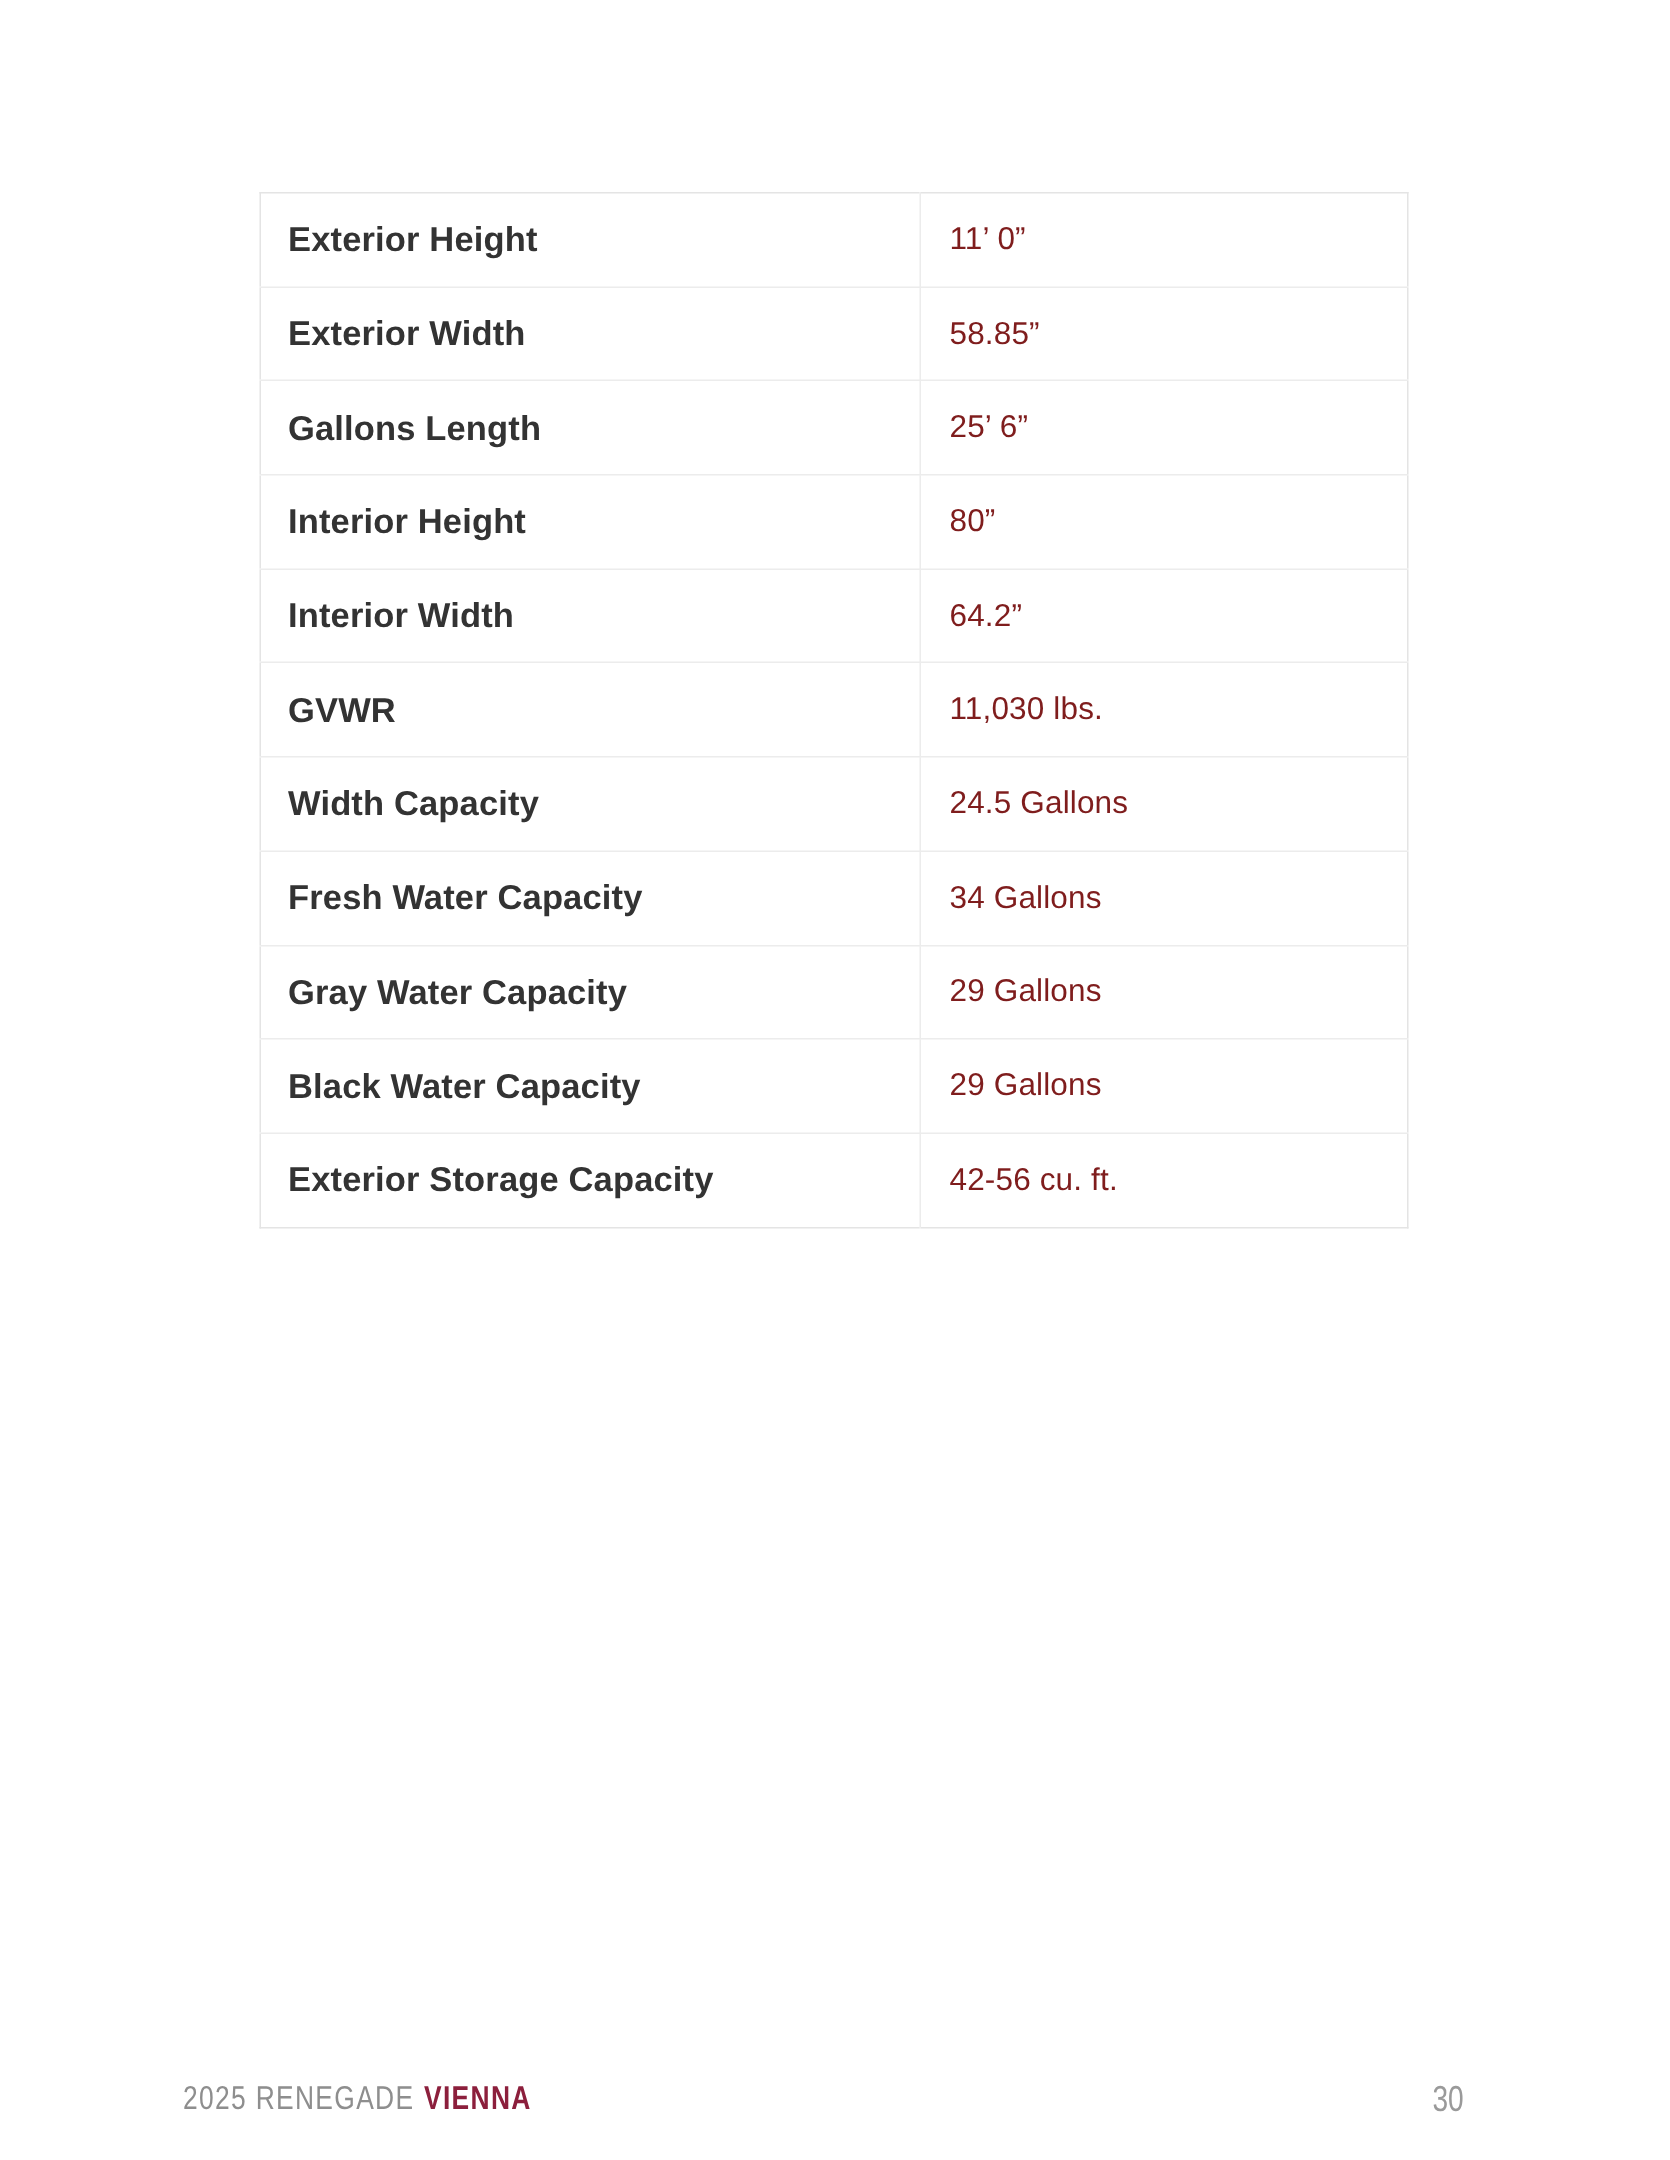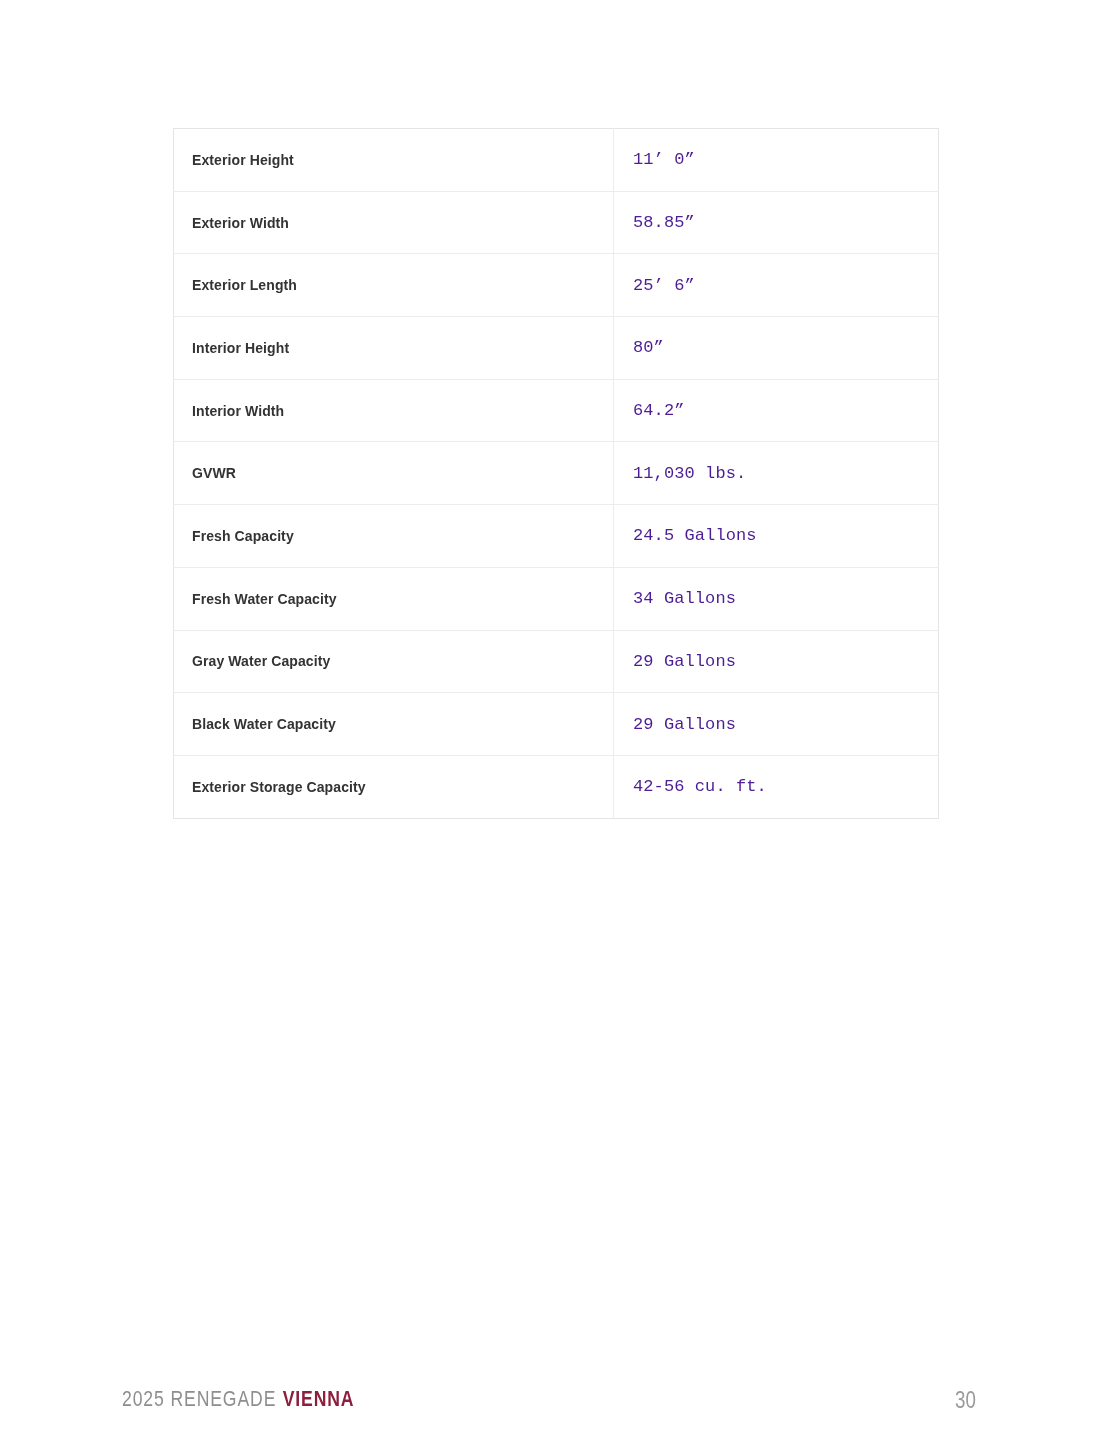--- a/index.html
+++ b/index.html
@@ -36,32 +36,31 @@
     padding: 0 0 0 18px;
     vertical-align: middle;
     background: #ffffff;
   }
   #spec-table tr:last-child td {
     border-bottom: none;
     margin-top: 24px;
   }
   #spec-table td.cell-label {
     border-right: 1px solid #ececec;
-    font-size: 14px;
+    font-size: 23px;
     font-weight: bold;
     color: #333333;
     letter-spacing: 0.1px;
   }
   #spec-table td.cell-value {
-    font-size: 17px;
+    font-size: 21px;
     font-weight: normal;
-    color: #4c1d95;
+    color: #7f1d1d;
     padding-left: 19px;
     letter-spacing: 0.1px;
-    font-family: Liberation Mono, monospace;
   }
 
   
   #page-footer {
     position: absolute;
     left: 0;
     top: 1386px;
     width: 1059px;
     height: 34px;
   }
@@ -110,37 +109,37 @@
 
     <tr>
           <td class="cell-label">Exterior Height</td>
           <td class="cell-value">11’ 0”</td>
         </tr>
         <tr>
           <td class="cell-label">Exterior Width</td>
           <td class="cell-value">58.85”</td>
         </tr>
         <tr>
-          <td class="cell-label">Exterior Length</td>
+          <td class="cell-label">Gallons Length</td>
           <td class="cell-value">25’ 6”</td>
         </tr>
         <tr>
           <td class="cell-label">Interior Height</td>
           <td class="cell-value">80”</td>
         </tr>
         <tr>
           <td class="cell-label">Interior Width</td>
           <td class="cell-value">64.2”</td>
         </tr>
         <tr>
           <td class="cell-label">GVWR</td>
           <td class="cell-value">11,030 lbs.</td>
         </tr>
         <tr>
-          <td class="cell-label">Fresh Capacity</td>
+          <td class="cell-label">Width Capacity</td>
           <td class="cell-value">24.5 Gallons</td>
         </tr>
         <tr>
           <td class="cell-label">Fresh Water Capacity</td>
           <td class="cell-value">34 Gallons</td>
         </tr>
         <tr>
           <td class="cell-label">Gray Water Capacity</td>
           <td class="cell-value">29 Gallons</td>
         </tr>

